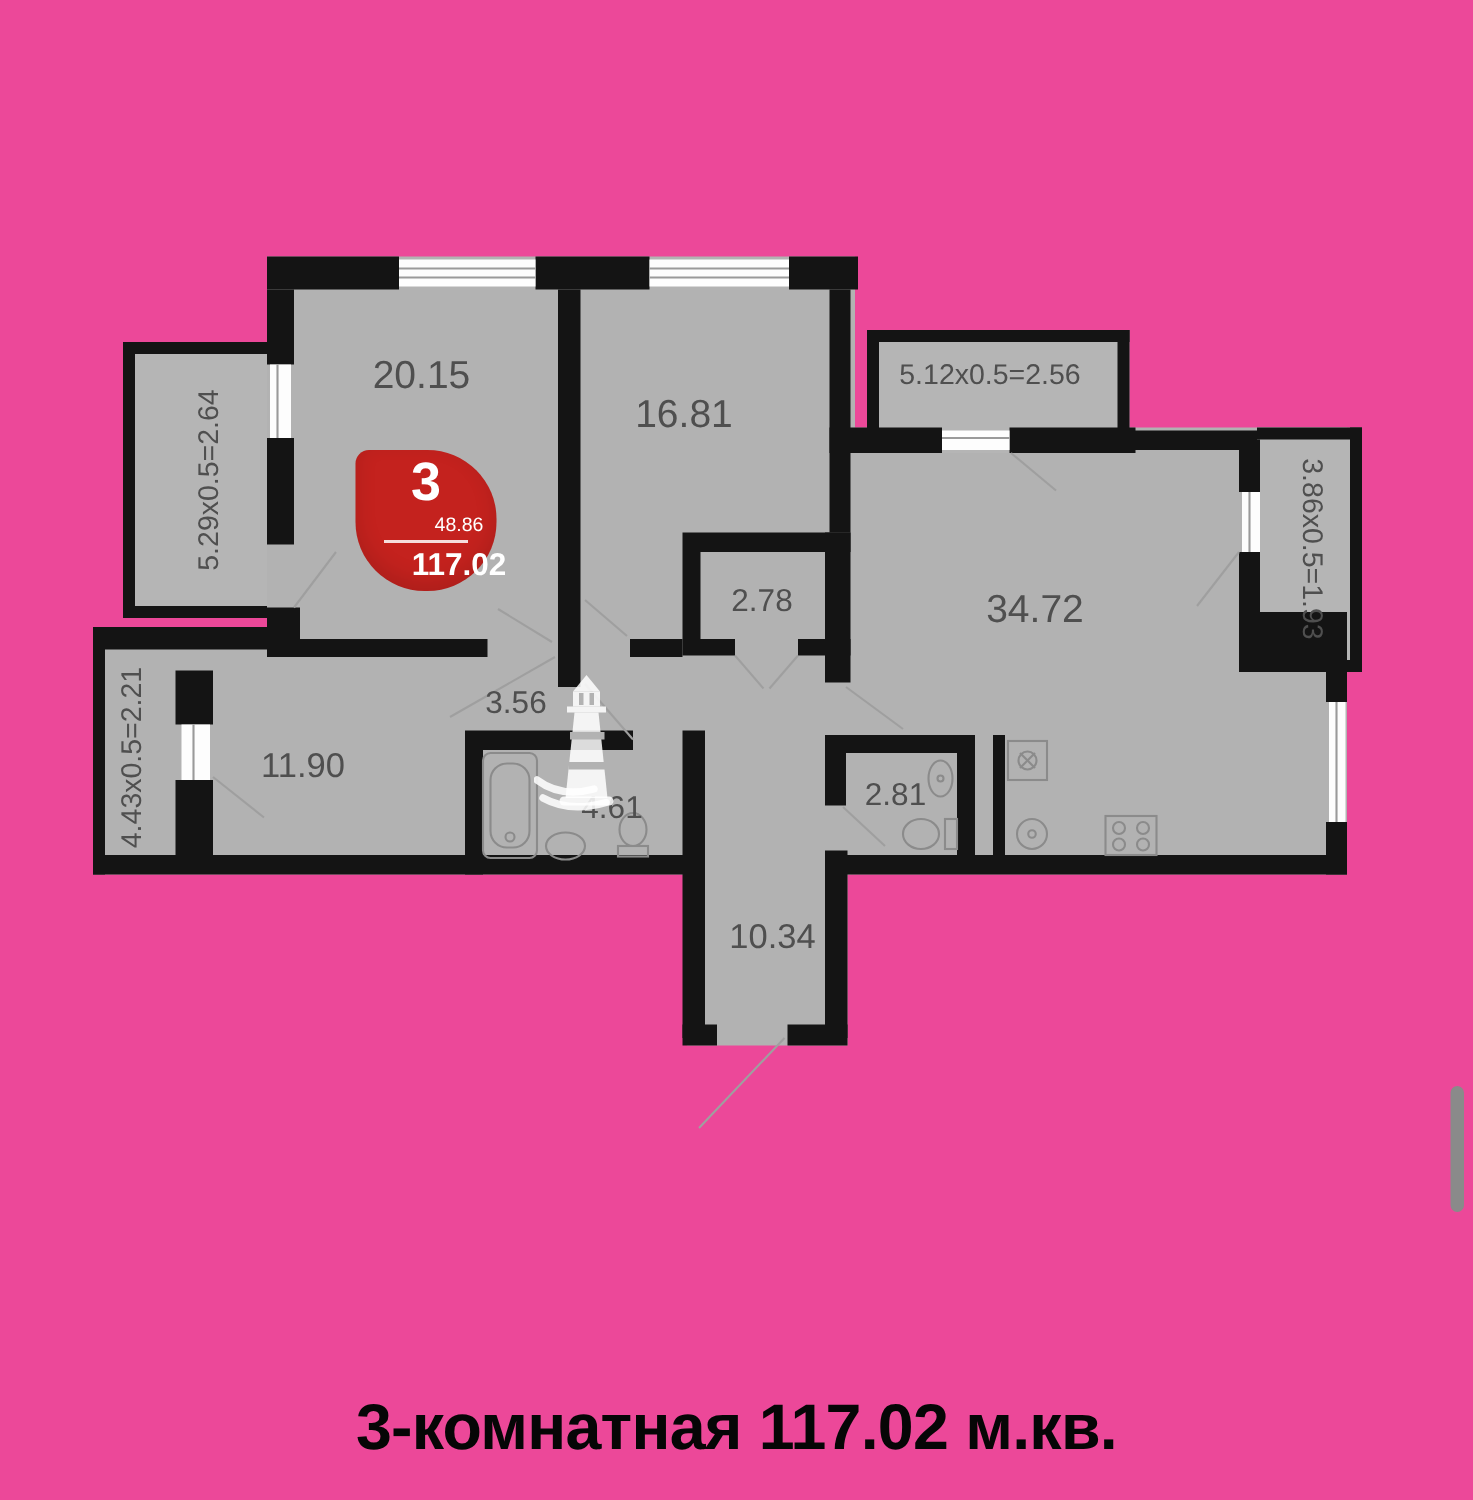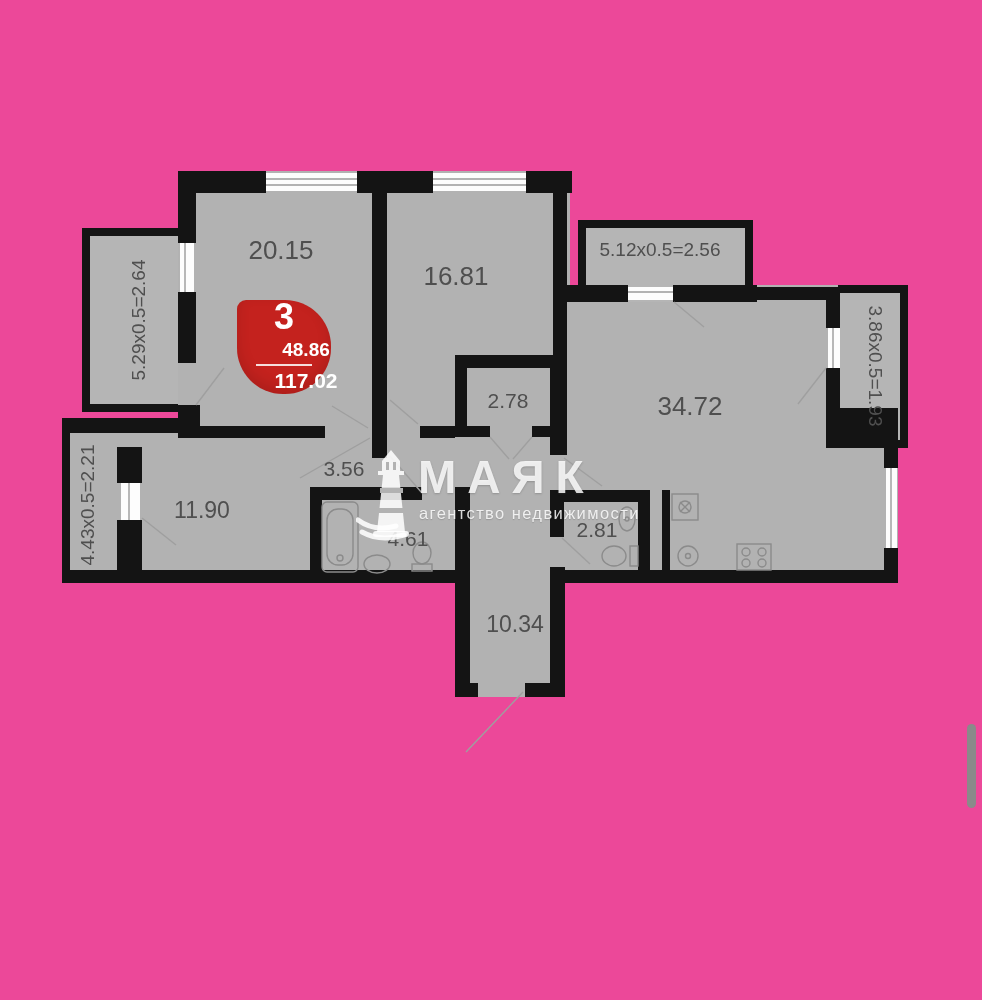--- a/index.html
+++ b/index.html
@@ -18,21 +18,21 @@
   .lbl-big{font-size:26px;}
   .lbl-mid{font-size:23px;}
   .lbl-small{font-size:21px;}
   .lbl-dim{font-size:19px;}
   
   .badge{position:absolute;left:237px;top:300px;width:94px;height:94px;
          background:#c4221e;border-radius:9px 46px 46px 46px;
          display:flex;flex-direction:column;align-items:center;justify-content:center;
          color:#ffffff;box-shadow:inset 0 -6px 14px rgba(0,0,0,0.12);}
   .badge-rooms{font-size:36px;font-weight:700;line-height:1;margin-top:-2px;}
-  .badge-living{font-size:19px;font-weight:700;line-height:1.25;margin-top:3px;margin-left:44px;}
+  .badge-living{font-size:13px;font-weight:400;line-height:1.25;margin-top:3px;margin-left:44px;}
   .badge-divider{width:56px;height:2px;background:rgba(255,255,255,0.85);margin:2px 0;}
   .badge-total{font-size:21px;font-weight:700;line-height:1.2;margin-left:44px;}
   
   .watermark{position:absolute;left:330px;top:446px;width:330px;height:100px;
              color:rgba(255,255,255,0.83);pointer-events:none;}
   .wm-brand{position:absolute;left:88px;top:4px;font-size:46px;font-weight:700;
             letter-spacing:11px;text-shadow:0 1px 2px rgba(70,70,70,0.30);}
   .wm-tagline{position:absolute;left:89px;top:58px;font-size:16.5px;font-weight:400;
               letter-spacing:1.4px;text-shadow:0 1px 1px rgba(70,70,70,0.25);}
   .wm-lighthouse{position:absolute;left:26px;top:2px;}
@@ -234,20 +234,19 @@
         <rect x="30" y="14" width="3" height="8"></rect>
         <rect x="37" y="14" width="3" height="8"></rect>
         <rect x="24" y="40" width="23" height="5"></rect>
         <rect x="23" y="60" width="26" height="5"></rect>
       </g>
       <g stroke="rgba(255,255,255,0.85)" stroke-width="5" fill="none" stroke-linecap="round">
         <path d="M2,72 Q18,84 40,78"></path>
         <path d="M6,84 Q24,94 48,87"></path>
       </g>
     </svg>
-    <div class="wm-brand">МАЯК</div>
-    <div class="wm-tagline">агентство недвижимости</div>
   </div>
 
+  <div class="caption">3-комнатная 117.02 м.кв.</div>
 
   <div class="scrollbar-thumb"></div>
 
 </div>
 
 </body></html>

